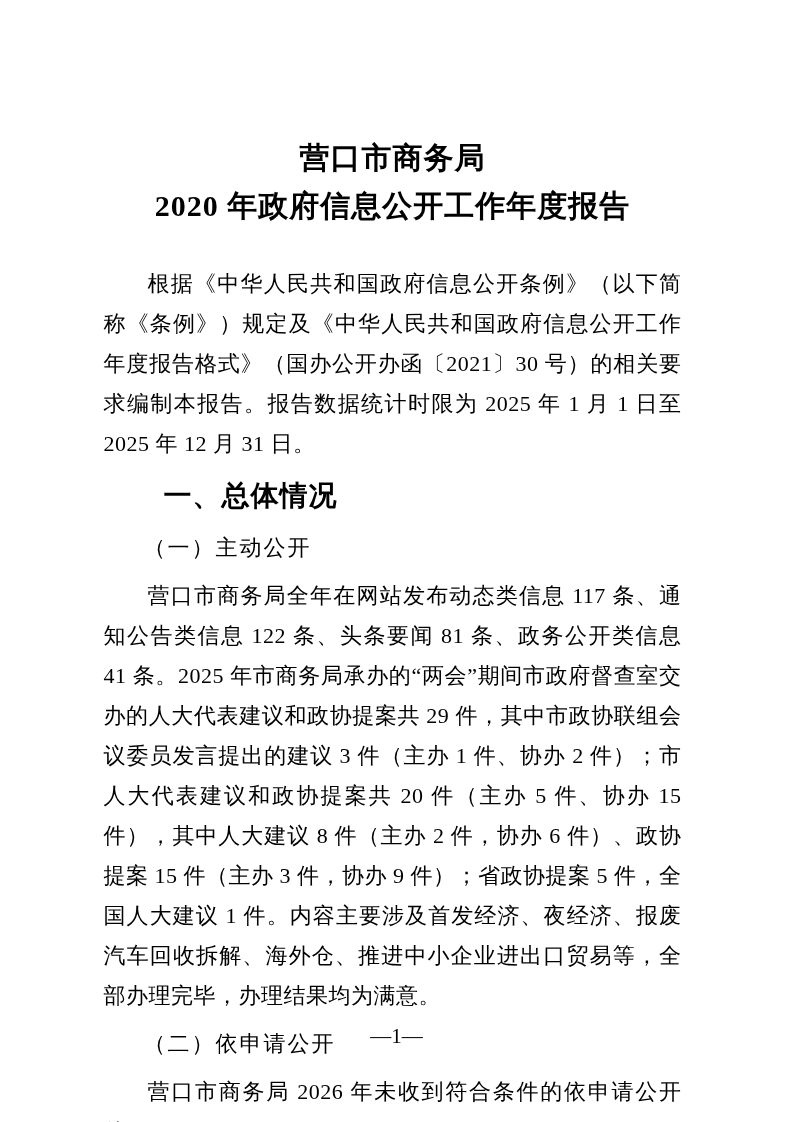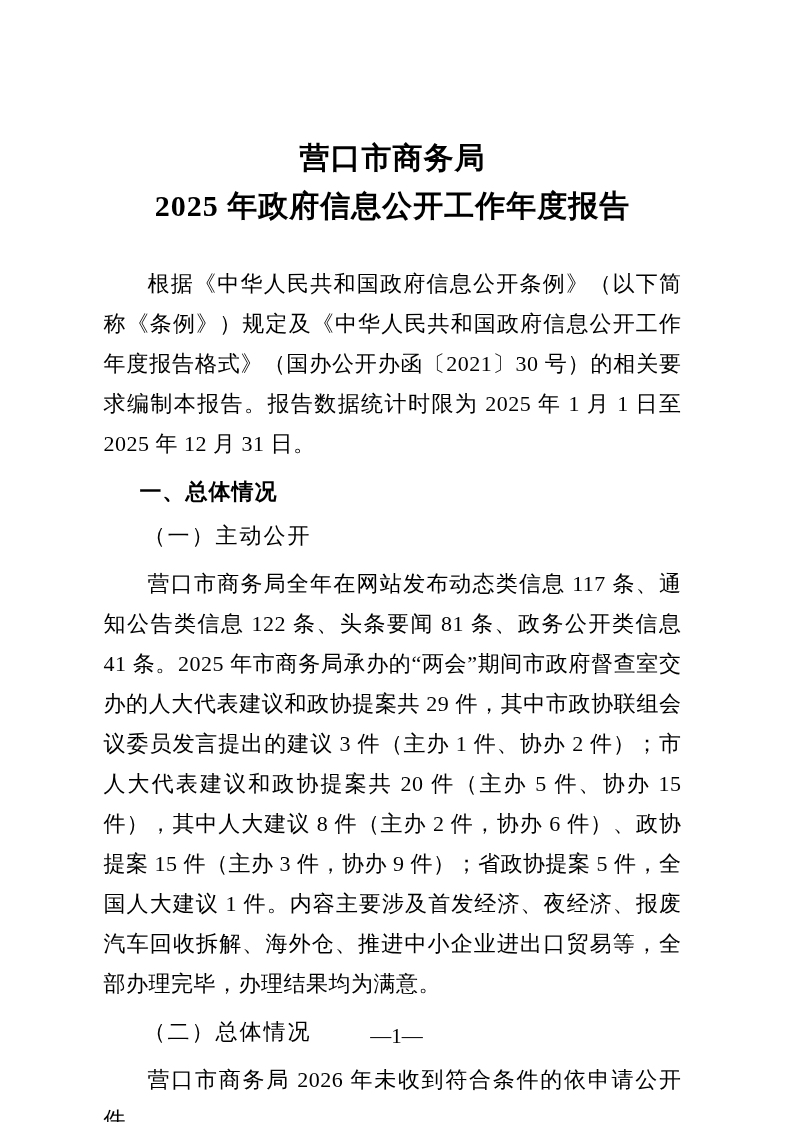--- a/index.html
+++ b/index.html
@@ -35,25 +35,25 @@
     line-height: 40px;
     text-align: justify;
     text-justify: inter-ideograph;
   }
   p.para {
     margin: 8px;
     text-indent: 2em;
     letter-spacing: 0.5px;
   }
   .heading-l1 {
-    margin: 0;
+    margin: 12px;
     text-indent: 2em;
     font-weight: 700;
     font-family: "Liberation Sans", "DejaVu Sans", sans-serif;
-    font-size: 22px;
+    font-size: 28px;
     line-height: 40px;
     letter-spacing: 1px;
   }
   .heading-l2 {
     margin: 4px;
     text-indent: 2em;
     font-weight: 400;
     font-size: 22px;
     line-height: 40px;
     letter-spacing: 2px;
@@ -69,34 +69,34 @@
     letter-spacing: 0;
   }
 </style>
 </head>
 <body>
 
 <div class="page">
 
   <h1 class="doc-title">
     <span class="title-line">营口市商务局</span>
-    <span class="title-line">2025 年政府信息公开工作年度报告</span>
+    <span class="title-line">2020 年政府信息公开工作年度报告</span>
   </h1>
 
   <div class="body-text">
 
     <p class="para">根据《中华人民共和国政府信息公开条例》（以下简称《条例》）规定及《中华人民共和国政府信息公开工作年度报告格式》（国办公开办函〔2021〕30 号）的相关要求编制本报告。报告数据统计时限为 2025 年 1 月 1 日至 2025 年 12 月 31 日。</p>
 
     <h2 class="heading-l1">一、总体情况</h2>
 
     <h3 class="heading-l2">（一）主动公开</h3>
 
     <p class="para">营口市商务局全年在网站发布动态类信息 117 条、通知公告类信息 122 条、头条要闻 81 条、政务公开类信息 41 条。2025 年市商务局承办的“两会”期间市政府督查室交办的人大代表建议和政协提案共 29 件，其中市政协联组会议委员发言提出的建议 3 件（主办 1 件、协办 2 件）；市人大代表建议和政协提案共 20 件（主办 5 件、协办 15 件），其中人大建议 8 件（主办 2 件，协办 6 件）、政协提案 15 件（主办 3 件，协办 9 件）；省政协提案 5 件，全国人大建议 1 件。内容主要涉及首发经济、夜经济、报废汽车回收拆解、海外仓、推进中小企业进出口贸易等，全部办理完毕，办理结果均为满意。</p>
 
-    <h3 class="heading-l2">（二）总体情况</h3>
+    <h3 class="heading-l2">（二）依申请公开</h3>
 
     <p class="para">营口市商务局 2026 年未收到符合条件的依申请公开件。</p>
 
     <h3 class="heading-l2">（三）通知公告类信息</h3>
 
   </div>
 
   <div class="page-number">—1—</div>
 
 </div>

